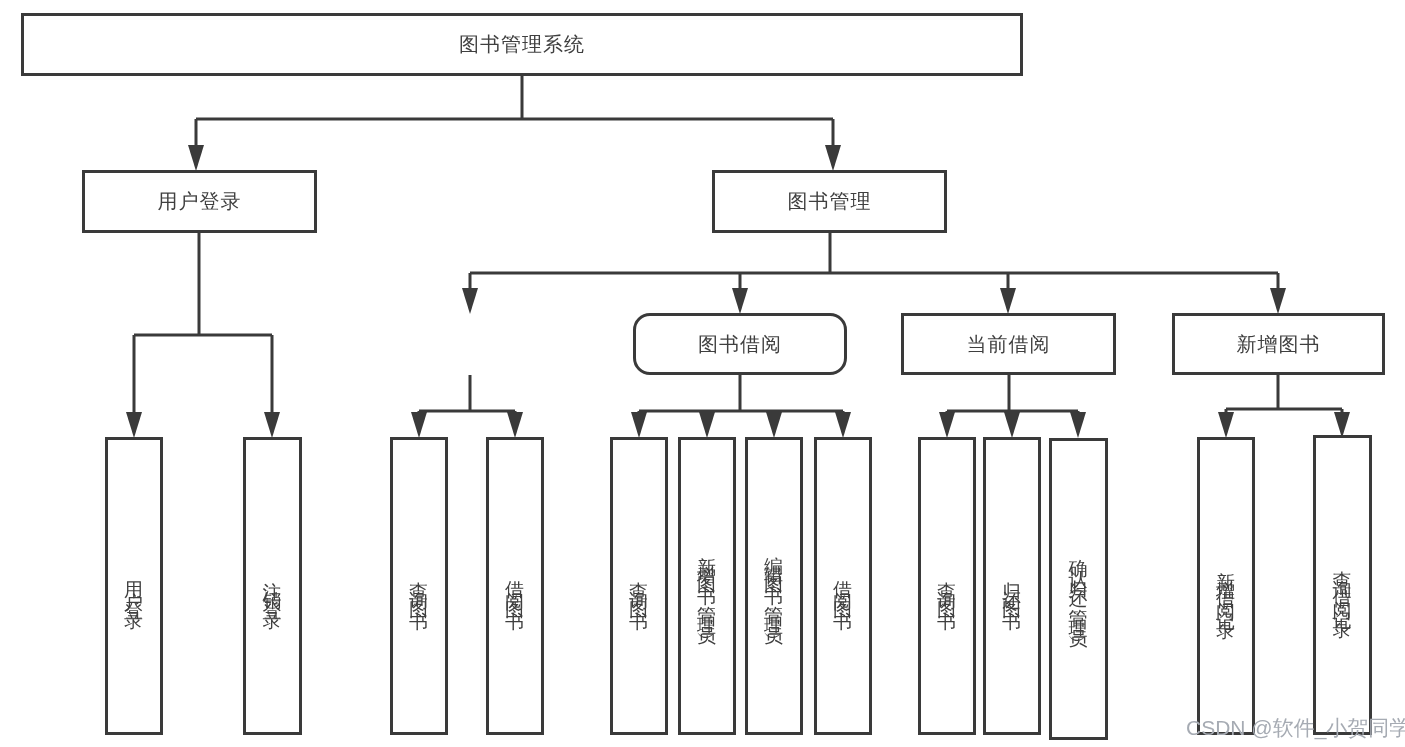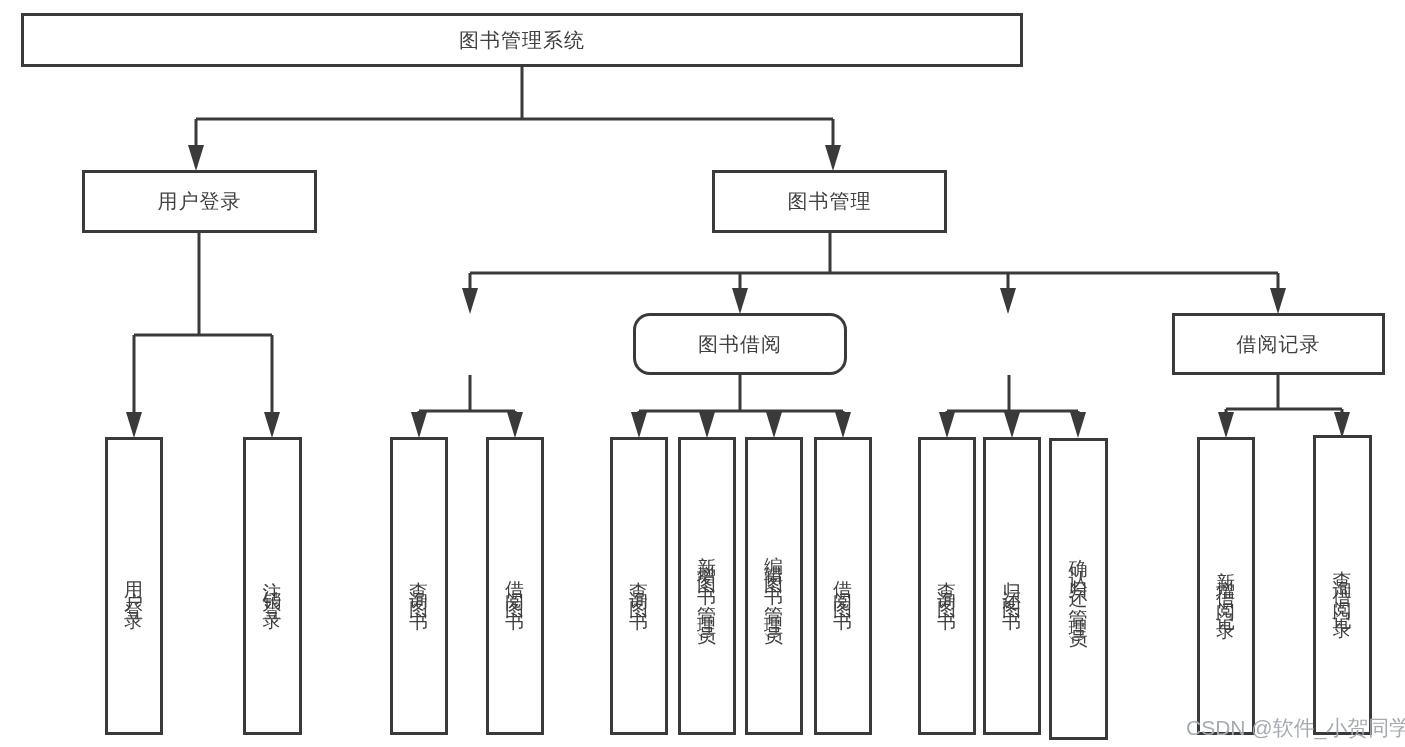--- a/index.html
+++ b/index.html
@@ -88,36 +88,39 @@
     <polygon points="699,412 715,412 707,438"></polygon>
     <polygon points="766,412 782,412 774,438"></polygon>
     <polygon points="835,412 851,412 843,438"></polygon>
     <polygon points="939,412 955,412 947,438"></polygon>
     <polygon points="1004,412 1020,412 1012,438"></polygon>
     <polygon points="1070,412 1086,412 1078,438"></polygon>
     <polygon points="1218,412 1234,412 1226,438"></polygon>
     <polygon points="1334,412 1350,412 1342,438"></polygon>
   </svg>
 
-  <div class="node hbox" style="left:21px;top:13px;width:1002px;height:54px;">
+  <div class="node hbox" style="left:21px;top:13px;width:1002px;height:63px;">
     <span>图书管理系统</span>
   </div>
 
   <div class="node hbox" style="left:82px;top:170px;width:235px;height:63px;">
     <span>用户登录</span>
   </div>
   <div class="node hbox" style="left:712px;top:170px;width:235px;height:63px;">
     <span>图书管理</span>
   </div>
 
   <div class="node hbox" style="left:633px;top:313px;width:214px;height:62px;border-radius:17px;">
     <span>图书借阅</span>
   </div>
+  <div class="node hbox" style="left:901px;top:313px;width:215px;height:62px;">
+    <span>当前借阅</span>
+  </div>
   <div class="node hbox" style="left:1172px;top:313px;width:213px;height:62px;">
-    <span>借阅记录</span>
+    <span>新增图书</span>
   </div>
 
   <div class="node vbox" style="left:105px;top:437px;width:58px;height:298px;">
     <span>用户登录</span>
   </div>
   <div class="node vbox" style="left:243px;top:437px;width:59px;height:298px;">
     <span>注销登录</span>
   </div>
 
   <div class="node vbox" style="left:390px;top:437px;width:58px;height:298px;">

